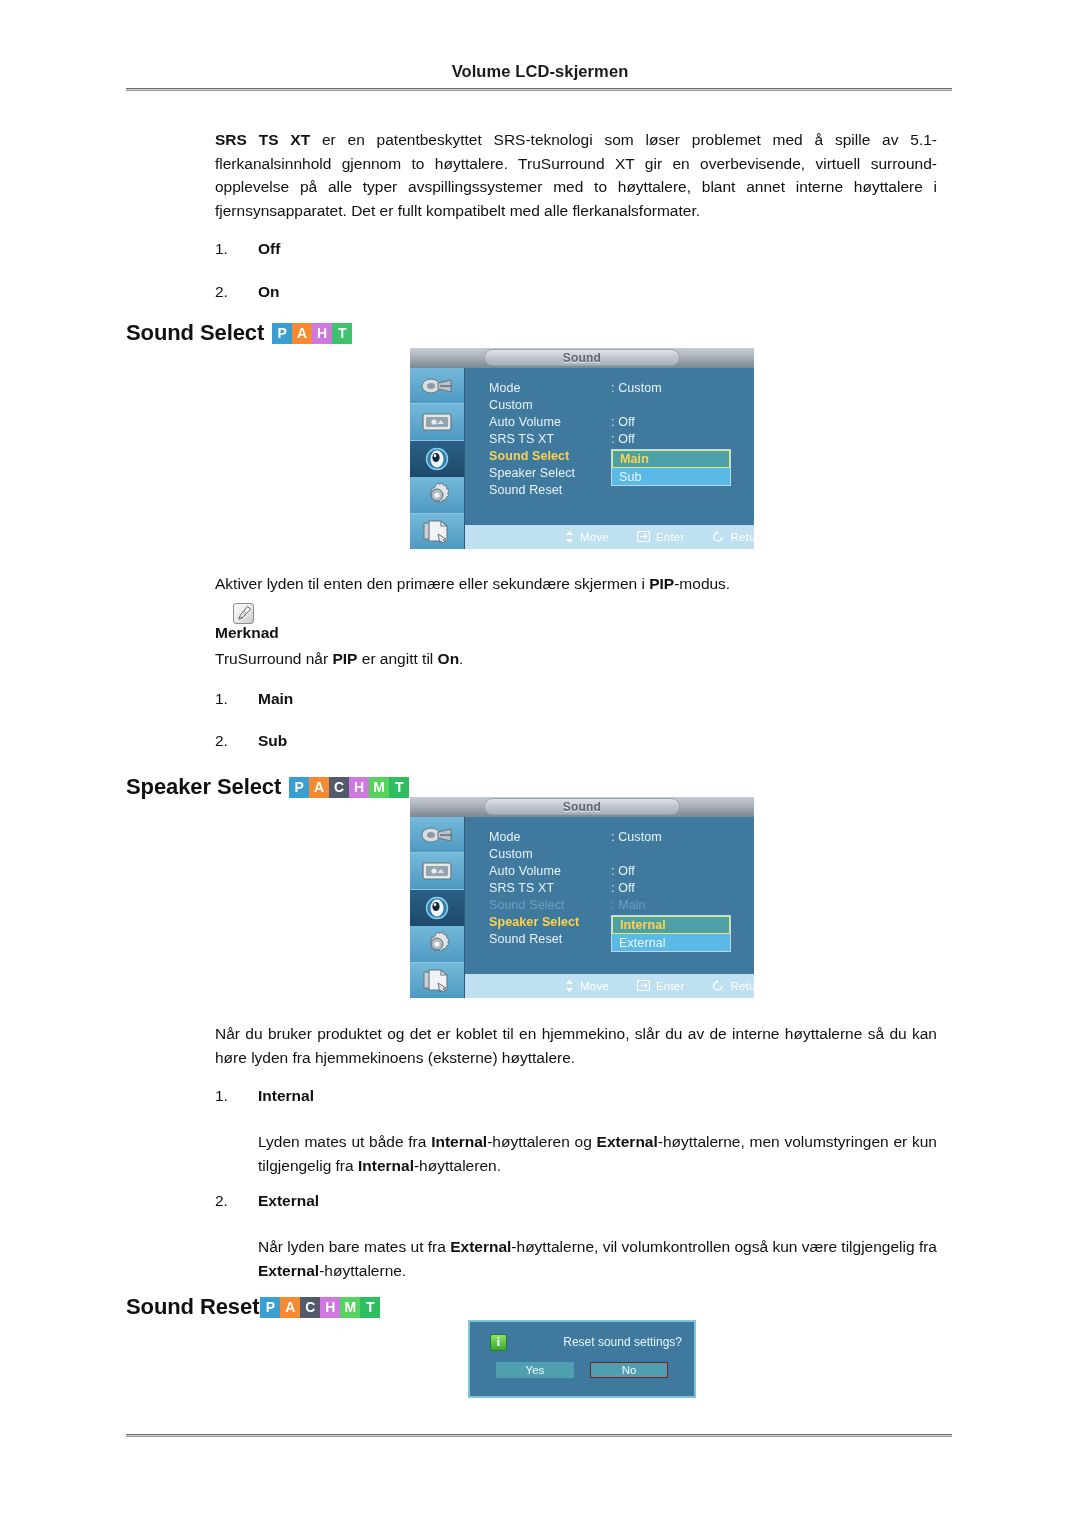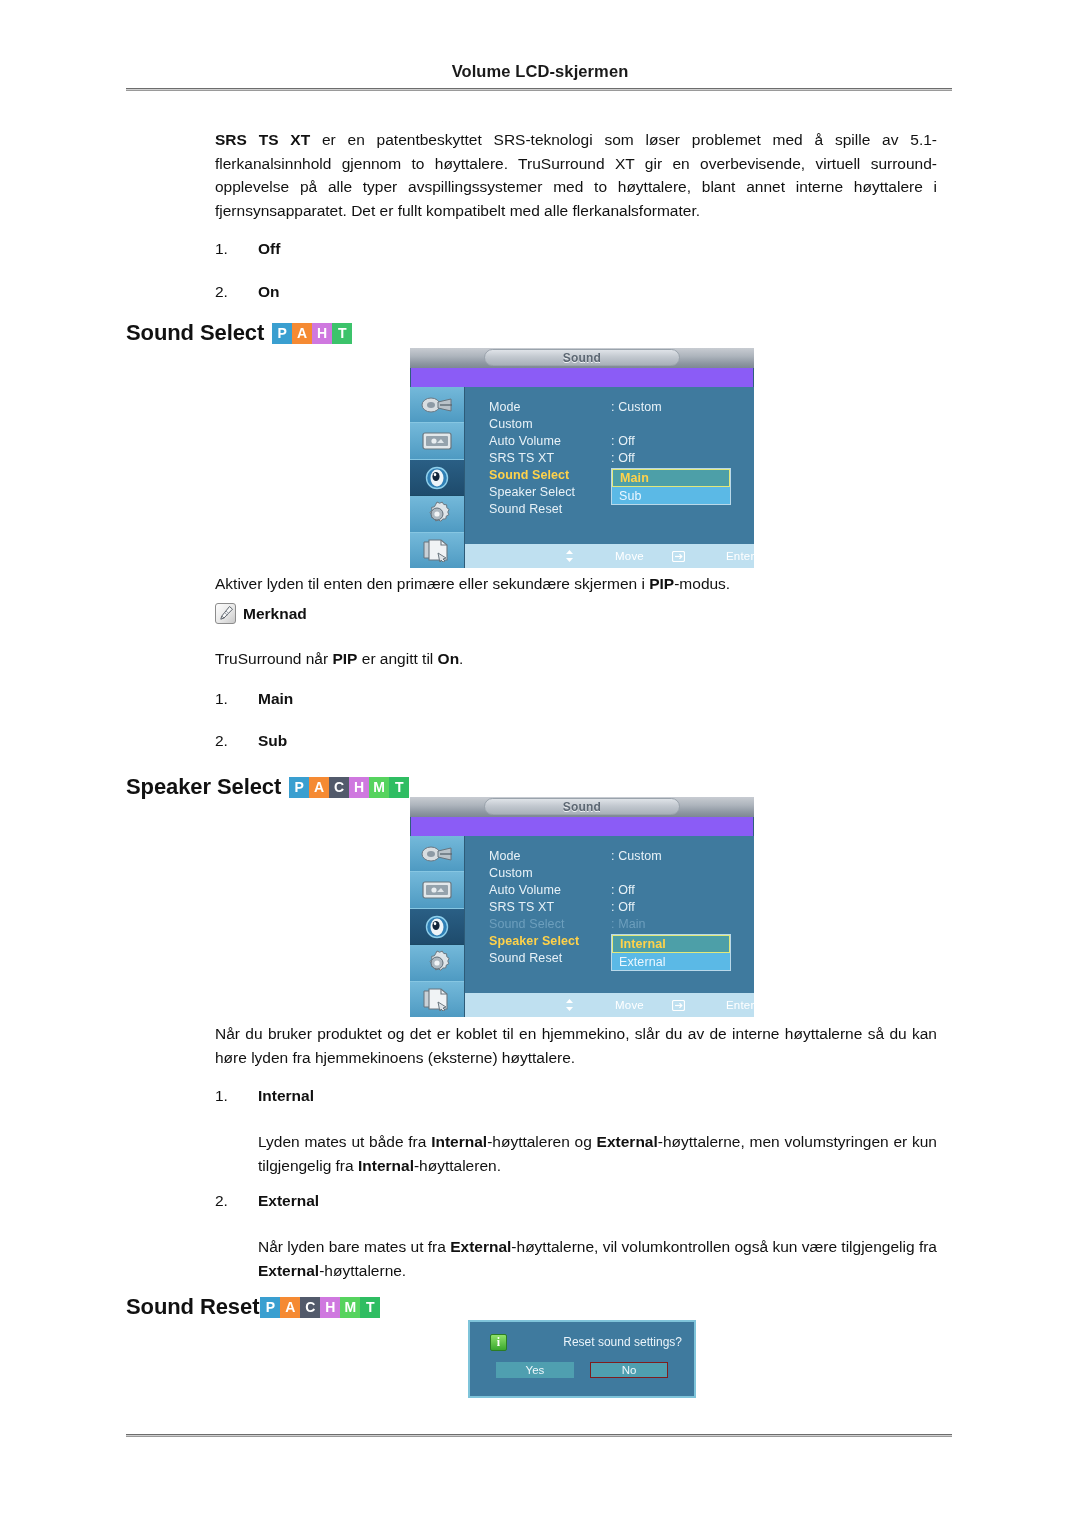--- a/index.html
+++ b/index.html
@@ -97,21 +97,21 @@
     font-size: 14px;
     font-weight: 700;
     font-family: "Liberation Sans", sans-serif;
     line-height: 1;
   }
 
   
   .note-line {
     position: absolute;
     left: 215px;
-    display: flex; align-items: center;
+    display: flex; align-items: center; flex-direction: column;
   }
   .note-icon {
     width: 21px; height: 21px;
     border: 1px solid #8c8c8c;
     border-radius: 3px;
     background: linear-gradient(135deg,#fdfdfd 0%, #e8e8e8 55%, #c9c9c9 100%);
     position: relative;
     margin-right: 7px;
     overflow: hidden;
   }
@@ -147,21 +147,20 @@
     font-size: 12px; font-weight: 700;
     color: #5b6672;
     text-shadow: 0 1px 0 #f1f3f5;
     letter-spacing: 0.2px;
   }
   .osd-body {
     position: relative;
     height: 181px;
     background: #3f7a9e;
     display: flex;
-    margin-top: 19px;
   }
 
   
   .osd-rail {
     width: 55px;
     background: linear-gradient(180deg,#6ab2d4 0%, #58a2c7 100%);
     border-right: 1px solid #2d5b78;
     display: flex; flex-direction: column;
   }
   .rail-cell {
@@ -229,26 +228,25 @@
 
   
   .osd-navbar {
     position: absolute;
     left: 0; bottom: 0; width: 100%;
     height: 24px;
     background: #bfe0f0;
     display: flex; align-items: center;
   }
   .nav-item {
-    display: flex; align-items: flex-end;
+    display: flex; align-items: flex-start;
     font-size: 11.5px;
     color: #ffffff;
     margin-left: 28px;
     letter-spacing: 0.2px;
-    gap: 35px;
   }
   .nav-item:first-of-type { margin-left: 100px; }
   .nav-item .nicon {
     margin-right: 6px; display: flex; align-items: center;
   }
 
   
   .dialog {
     position: absolute;
     width: 228px; height: 78px;

